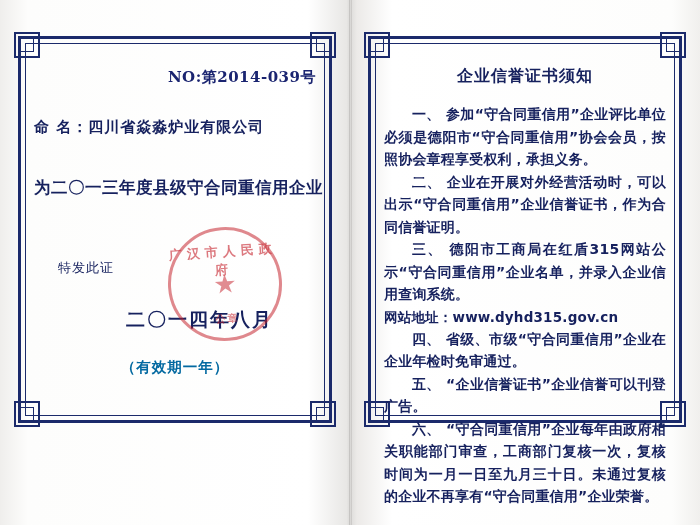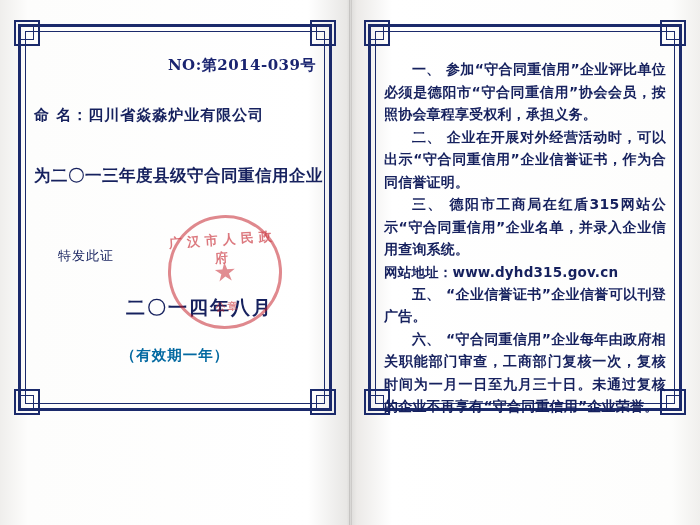--- a/index.html
+++ b/index.html
@@ -32,21 +32,21 @@
     position: absolute;
     top: 0;
     left: 349px;
     width: 3px;
     height: 525px;
     background: linear-gradient(90deg, rgba(160,158,156,0.55), rgba(205,203,201,0.25), rgba(170,168,166,0.5));
   }
 
   .page {
     position: absolute;
-    top: 0;
+    top: 12px;
     height: 439px;
   }
   .page.left { left: 0; width: 350px; }
   .page.right { left: 350px; width: 350px; }
 
   
   .frame-outer {
     position: absolute;
     left: 18px;
     top: 24px;
@@ -251,23 +251,25 @@
 
   <div class="page right">
     <div class="frame-outer"></div>
     <div class="frame-inner"></div>
     <div class="corner tl"></div>
     <div class="corner tr"></div>
     <div class="corner bl"></div>
     <div class="corner br"></div>
 
     <div class="content">
+      <div class="notice-title">企业信誉证书须知</div>
       <div class="notice-body">
         <div class="notice-item">一、 参加“守合同重信用”企业评比单位必须是德阳市“守合同重信用”协会会员，按照协会章程享受权利，承担义务。</div>
         <div class="notice-item">二、 企业在开展对外经营活动时，可以出示“守合同重信用”企业信誉证书，作为合同信誉证明。</div>
         <div class="notice-item">三、 德阳市工商局在红盾315网站公示“守合同重信用”企业名单，并录入企业信用查询系统。</div>
         <div class="notice-item notice-sub">网站地址：www.dyhd315.gov.cn</div>
+        <div class="notice-item">四、 省级、市级“守合同重信用”企业在企业年检时免审通过。</div>
         <div class="notice-item">五、 “企业信誉证书”企业信誉可以刊登广告。</div>
         <div class="notice-item">六、 “守合同重信用”企业每年由政府相关职能部门审查，工商部门复核一次，复核时间为一月一日至九月三十日。未通过复核的企业不再享有“守合同重信用”企业荣誉。</div>
       </div>
     </div>
   </div>
 </div>
 
 </body></html>

